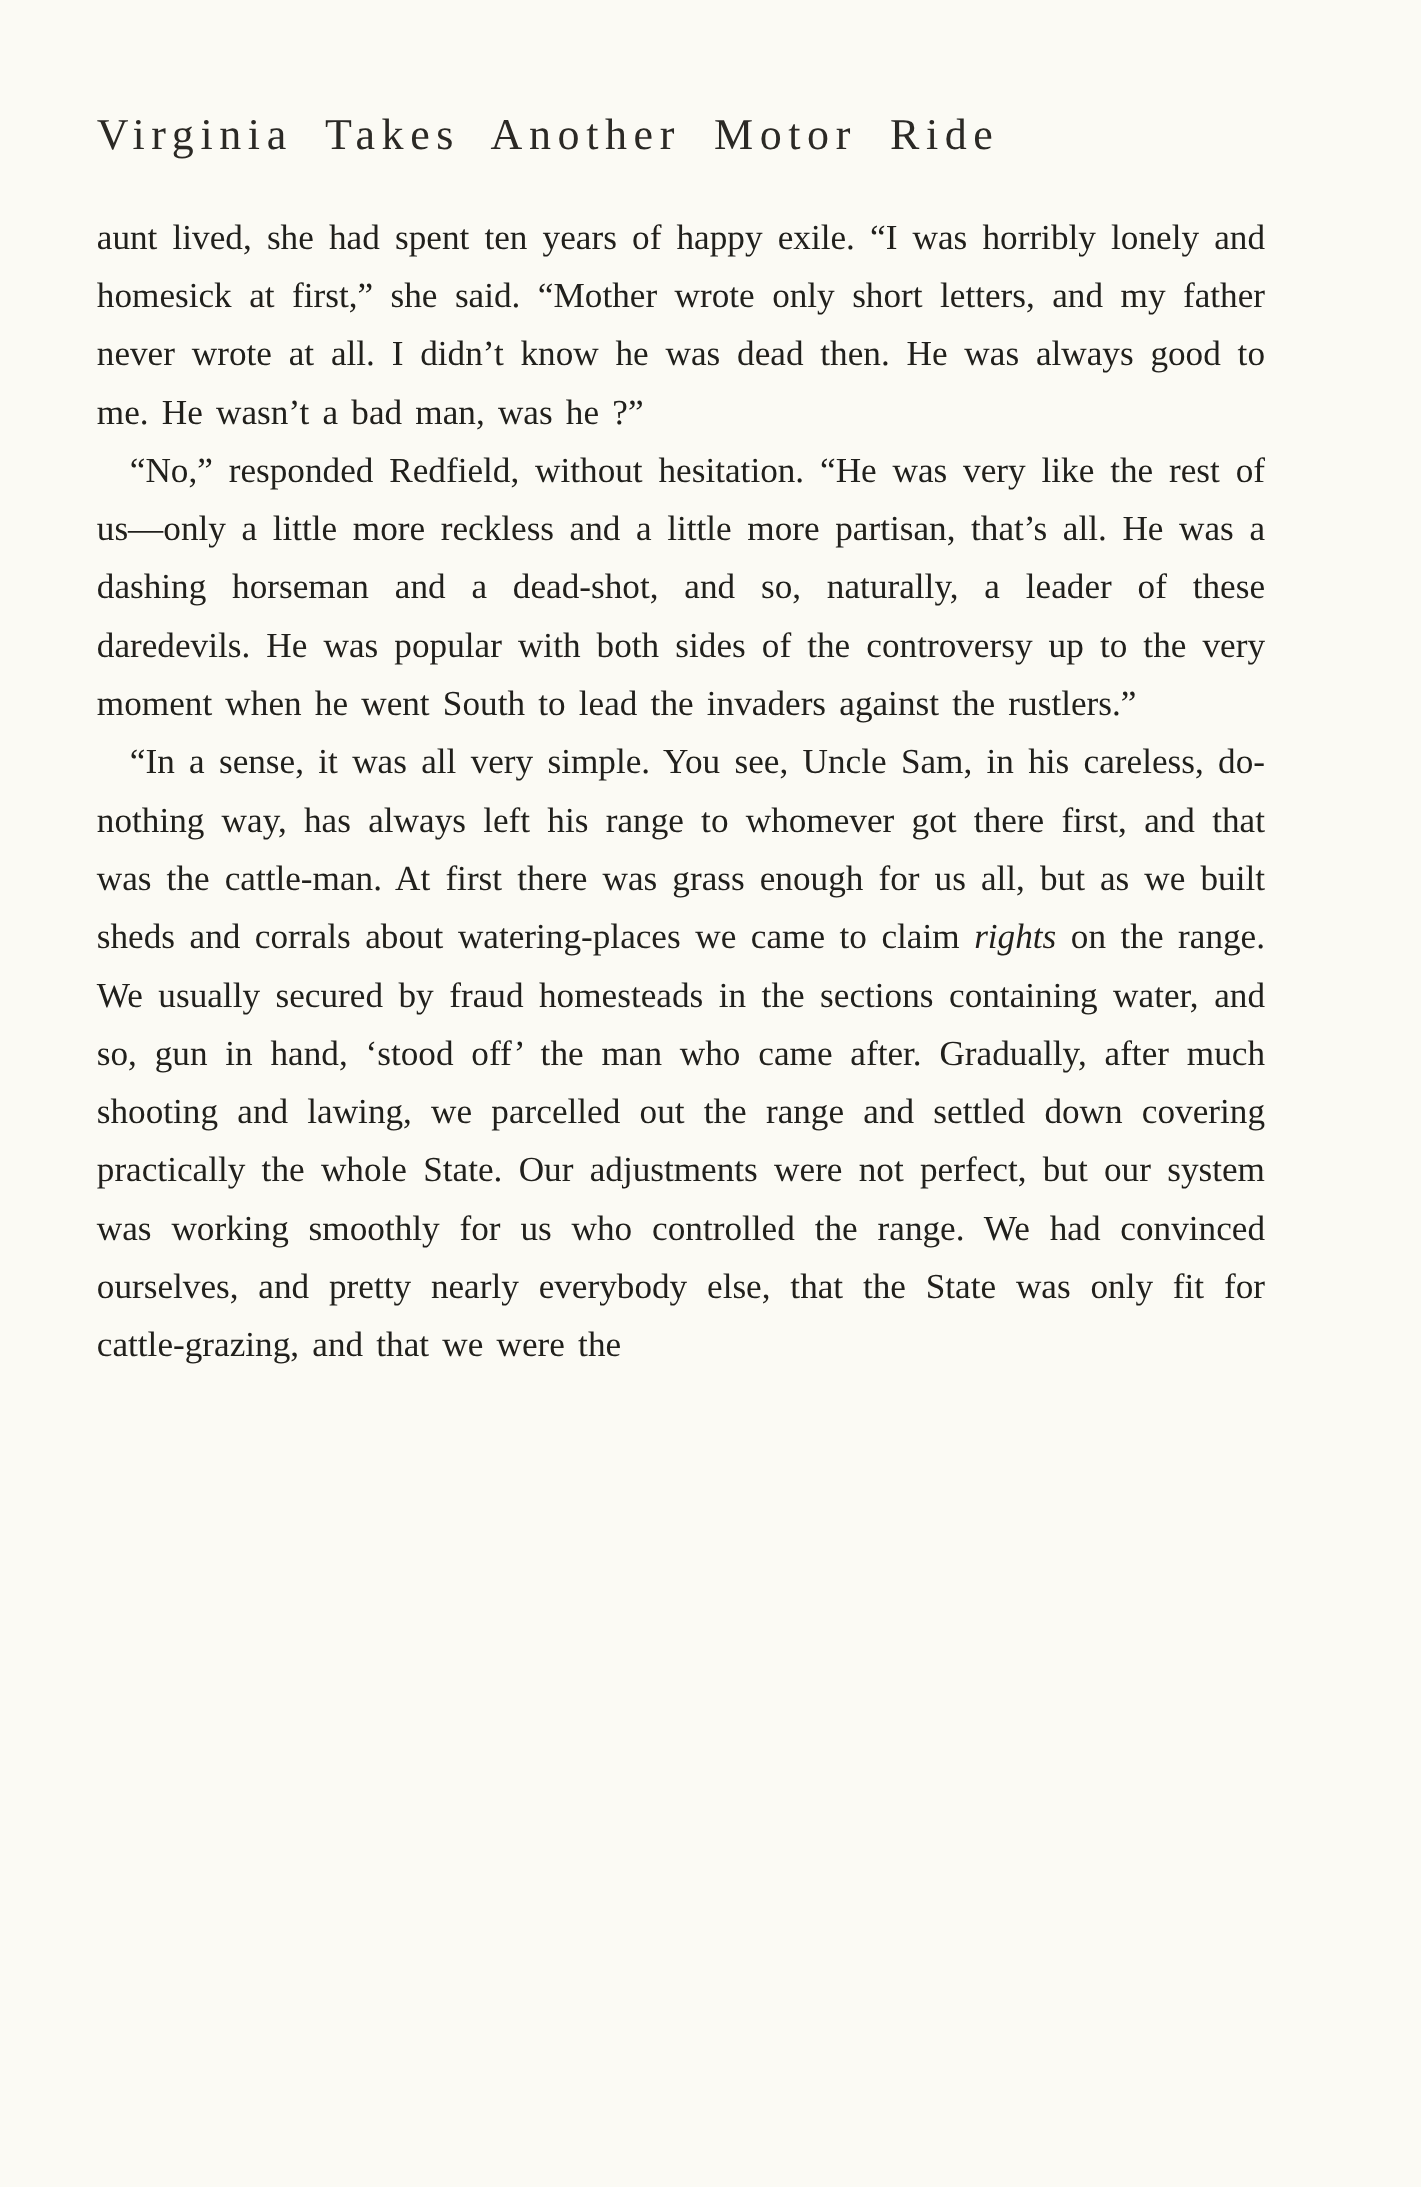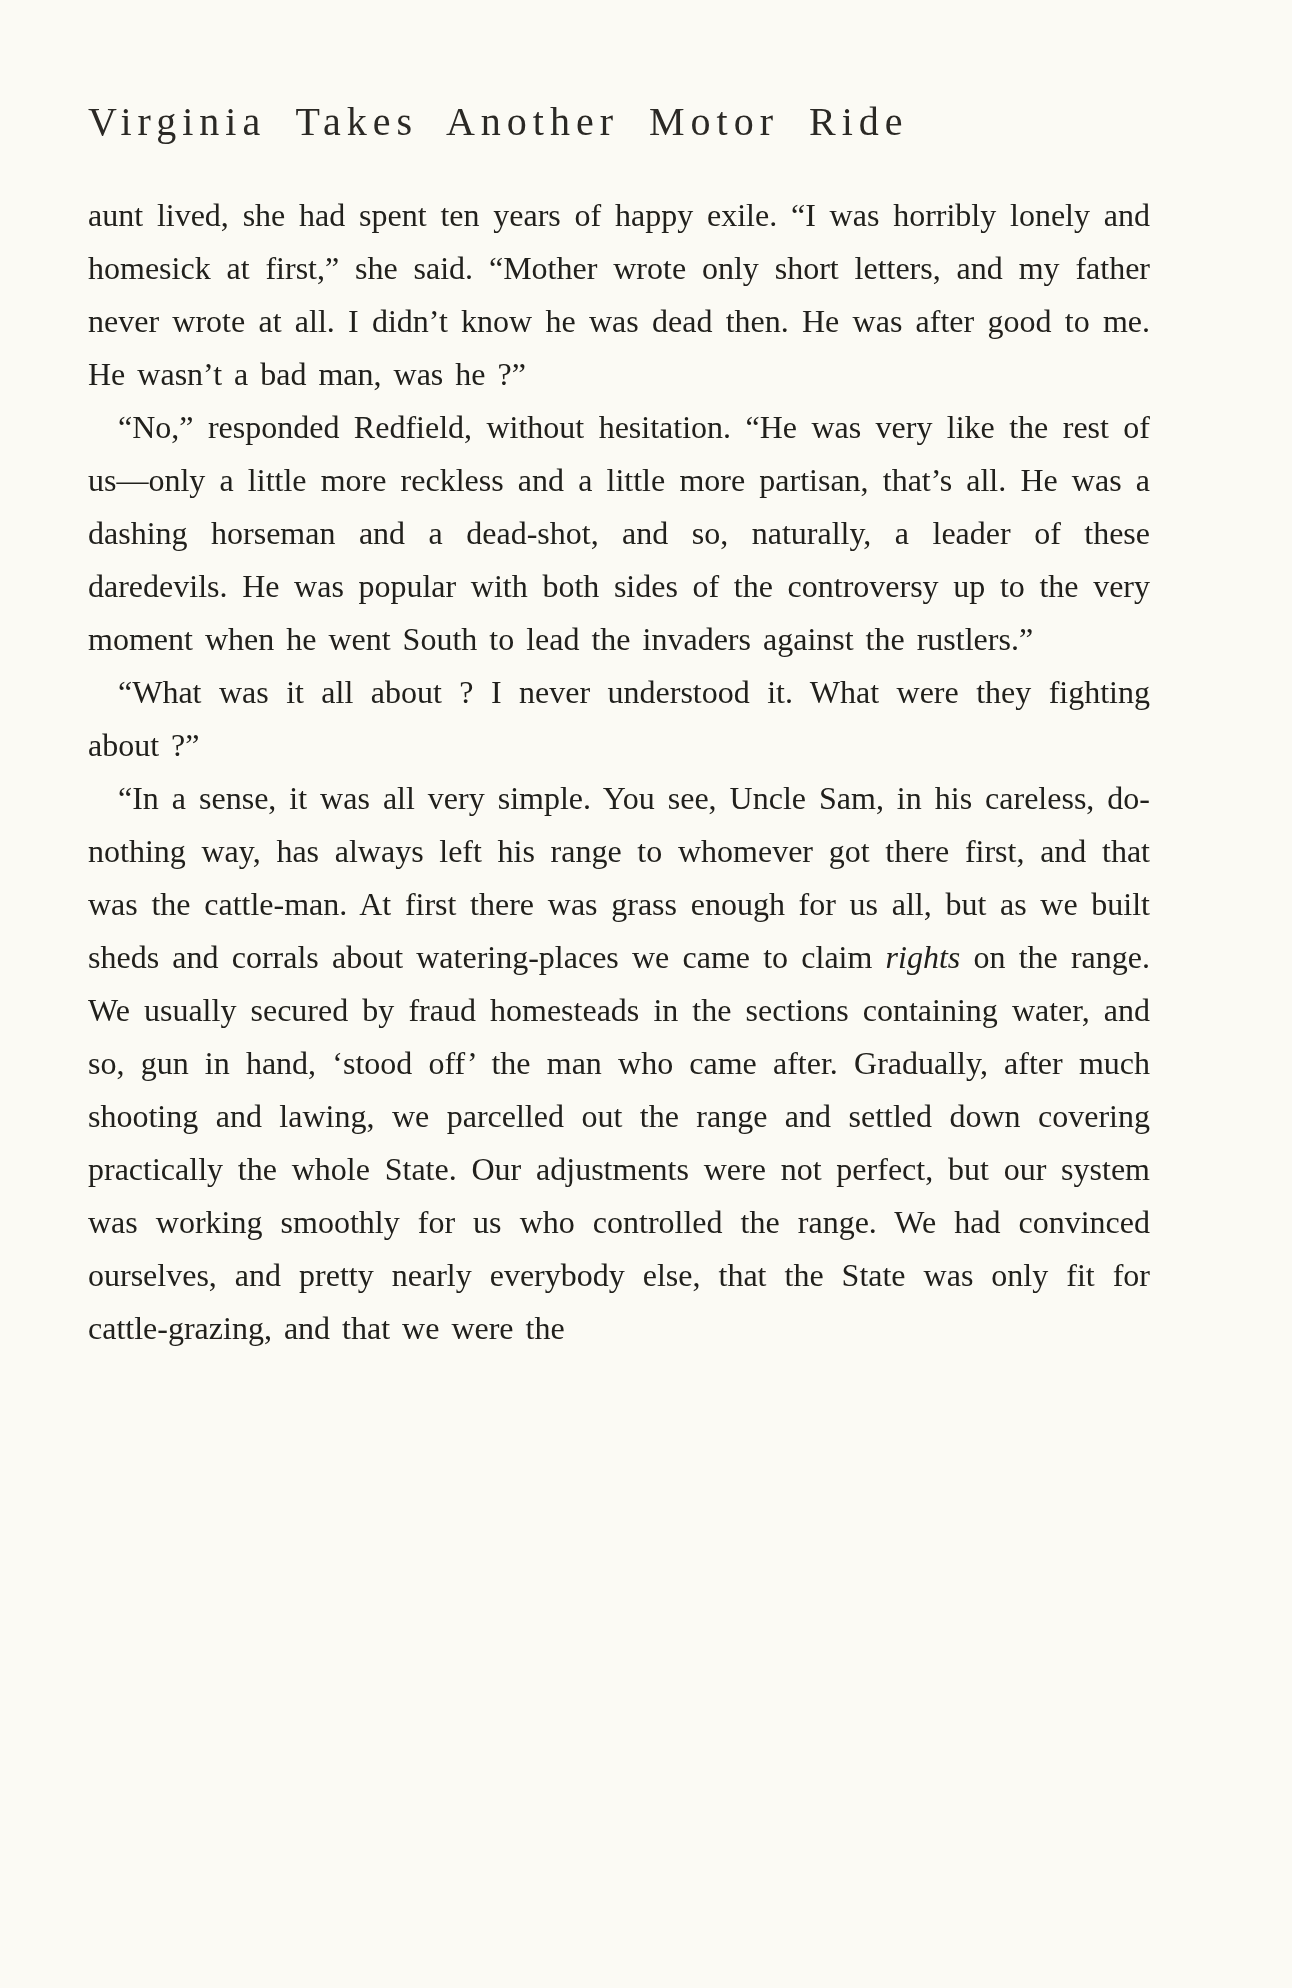--- a/index.html
+++ b/index.html
@@ -53,19 +53,18 @@
     color: #21201c;
   }
 </style>
 </head>
 <body>
 
 <div class="page">
   <h1 class="chapter-header">Virginia Takes Another Motor Ride</h1>
 
   <div class="body-text" id="paragraphs">
-      <p class="para"><span>aunt lived, she had spent ten years of happy exile.  “I was horribly lonely and homesick at first,” she said.  “Mother wrote only short letters, and my father never wrote at all.  I didn’t know he was dead then.  He was after good to me.  He wasn’t a bad man, was he ?”</span></p>
+      <p class="para"><span>aunt lived, she had spent ten years of happy exile.  “I was horribly lonely and homesick at first,” she said.  “Mother wrote only short letters, and my father never wrote at all.  I didn’t know he was dead then.  He was always good to me.  He wasn’t a bad man, was he ?”</span></p>
       <p class="para indent"><span>“No,” responded Redfield, without hesitation.  “He was very like the rest of us—only a little more reckless and a little more partisan, that’s all.  He was a dashing horseman and a dead-shot, and so, naturally, a leader of these daredevils.  He was popular with both sides of the controversy up to the very moment when he went South to lead the invaders against the rustlers.”</span></p>
-      <p class="para indent"><span>“What was it all about ?  I never understood it.  What were they fighting about ?”</span></p>
       <p class="para indent"><span>“In a sense, it was all very simple.  You see, Uncle Sam, in his careless, do-nothing way, has always left his range to whomever got there first, and that was the cattle-man.  At first there was grass enough for us all, but as we built sheds and corrals about watering-places we came to claim </span><em>rights</em><span> on the range.  We usually secured by fraud homesteads in the sections containing water, and so, gun in hand, ‘stood off’ the man who came after.  Gradually, after much shooting and lawing, we parcelled out the range and settled down covering practically the whole State.  Our adjustments were not perfect, but our system was working smoothly for us who controlled the range.  We had convinced ourselves, and pretty nearly everybody else, that the State was only fit for cattle-grazing, and that we were the</span></p>
     </div>
 
 </div>
 
 </body></html>

